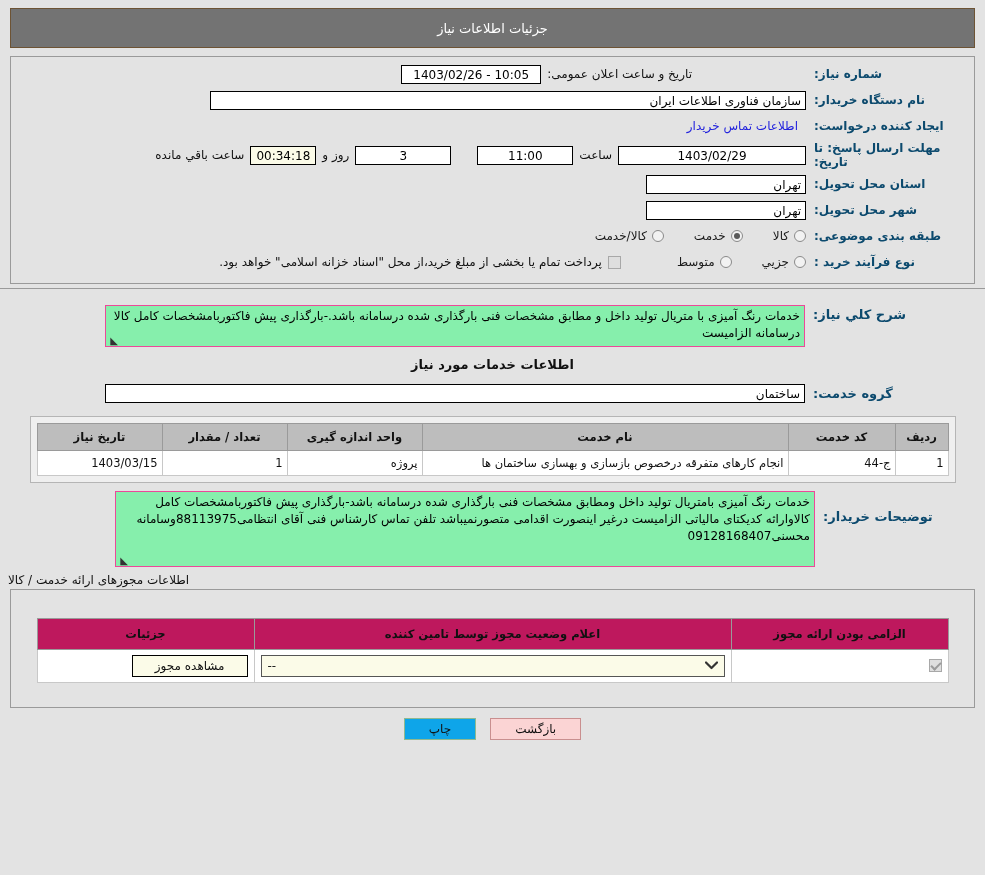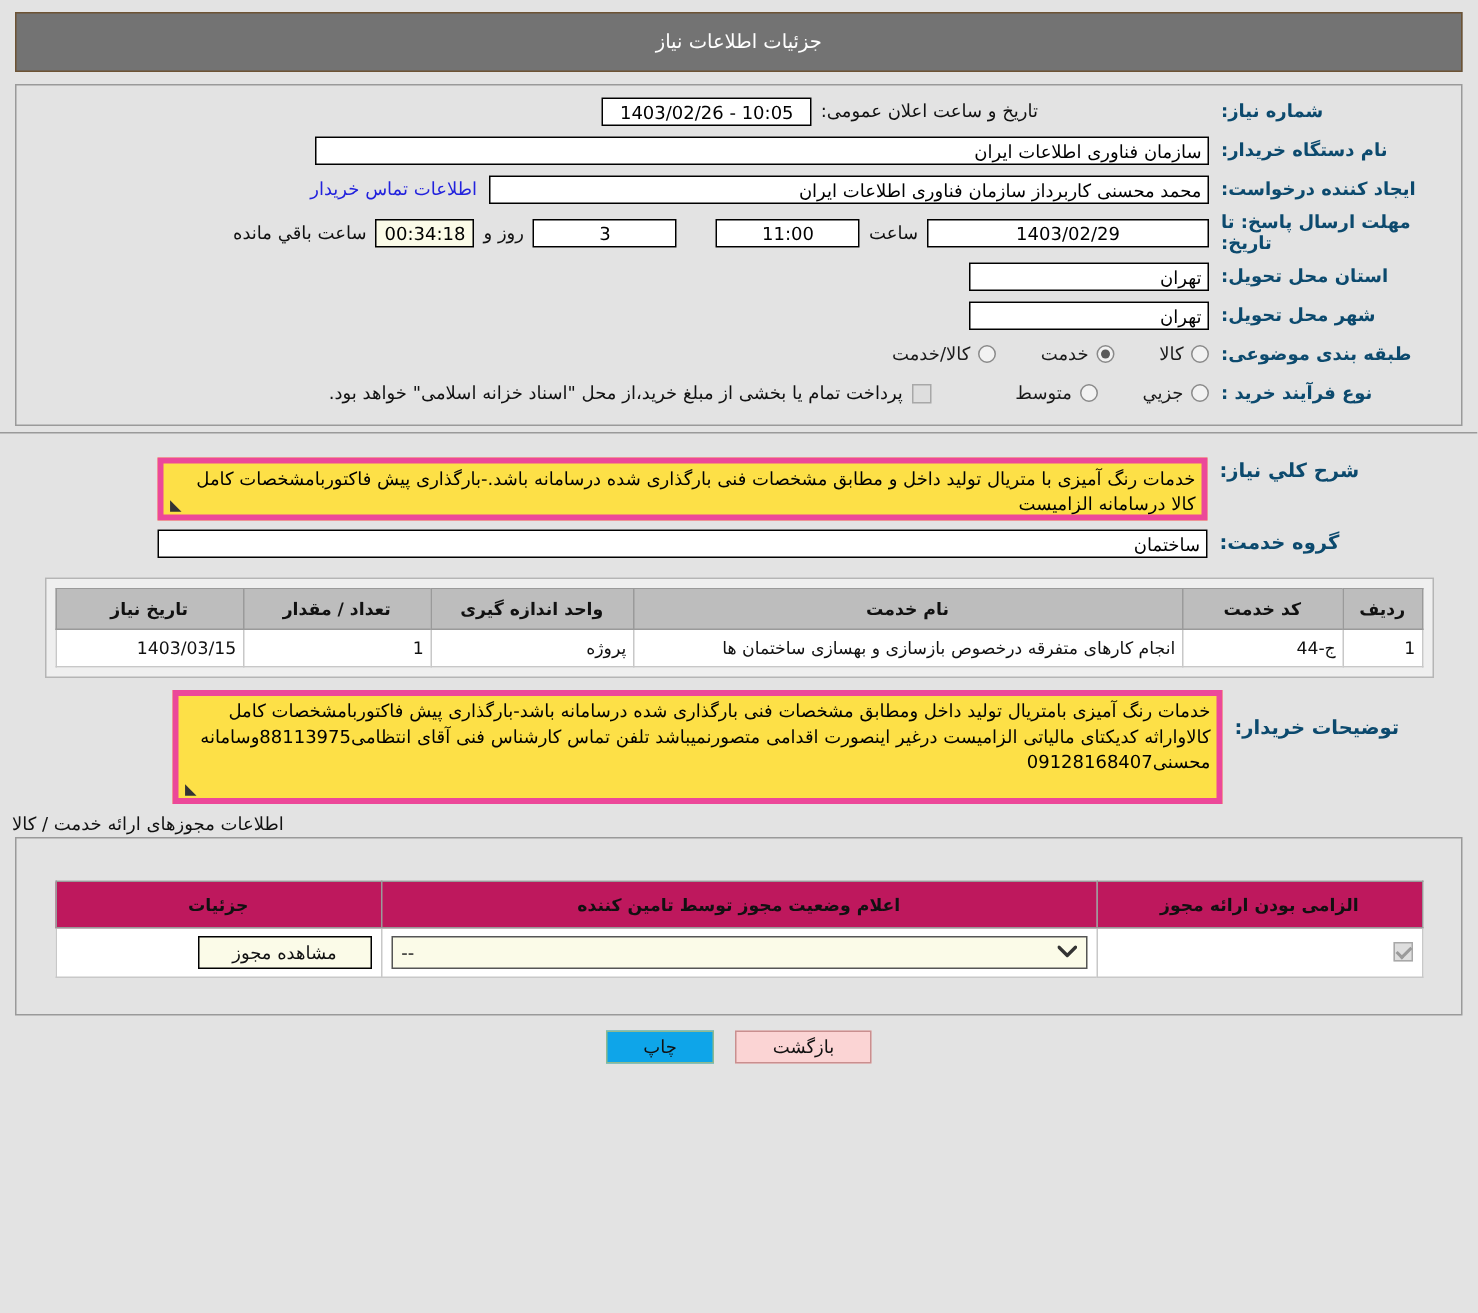--- a/index.html
+++ b/index.html
@@ -146,22 +146,22 @@
   .note-text { font-size: 12px; color: #111; padding-right: 6px; }
 
   hr.sep {
     border: 0;
     border-top: 1px solid #9a9a9a;
     margin: 4px 0 0 0;
   }
 
   
   .ta {
-    border: 4px solid #ec4899;
-    background: #fde047;
+    border: 1px solid #ec4899;
+    background: #86efac;
     box-sizing: border-box;
     font-size: 12px;
     line-height: 17px;
     padding: 2px 4px;
     position: relative;
     color: #000;
     overflow: hidden;
   }
   .ta .grip {
     position: absolute;
@@ -338,21 +338,20 @@
     <div class="fld center w-narrow">10:05 - 1403/02/26</div>
   </div>
 
   <div class="form-row">
     <div class="lbl">نام دستگاه خریدار:</div>
     <div class="fld" style="width:596px;">سازمان فناوری اطلاعات ایران</div>
   </div>
 
   <div class="form-row">
     <div class="lbl">ایجاد کننده درخواست:</div>
-    <div class="fld" style="width:480px;">محمد محسنی کاربرداز سازمان فناوری اطلاعات ایران</div>
     <span class="link">اطلاعات تماس خریدار</span>
   </div>
 
   <div class="form-row">
     <div class="lbl two-line">مهلت ارسال پاسخ: تا تاریخ:</div>
     <div class="fld center w-date">1403/02/29</div>
     <span class="inline-lbl">ساعت</span>
     <div class="fld center w-time">11:00</div>
     <div class="fld center w-days" style="margin-right:26px;">3</div>
     <span class="inline-lbl">روز و</span>
@@ -405,20 +404,21 @@
 
 <div class="panel" style="border:0;background:transparent;padding:8px 10px 0 10px;">
   <div class="form-row" style="align-items:flex-start;">
     <div class="lbl" style="flex:0 0 160px;padding-top:2px;font-size:13px;">شرح کلي نیاز:</div>
     <div class="ta" style="width:700px;height:42px;">
       <span>خدمات  رنگ آمیزی با متریال تولید داخل و مطابق مشخصات فنی بارگذاری شده درسامانه باشد.-بارگذاری پیش فاکتوربامشخصات کامل کالا درسامانه الزامیست</span>
       <span class="grip">◣</span>
     </div>
   </div>
 
+  <div class="section-title">اطلاعات خدمات مورد نیاز</div>
 
   <div class="form-row">
     <div class="lbl" style="font-size:13px;">گروه خدمت:</div>
     <div class="fld" style="width:700px;">ساختمان</div>
   </div>
 </div>
 
 <div style="margin-top:12px;">
   <div class="grid-wrap">
     <table class="grid">

